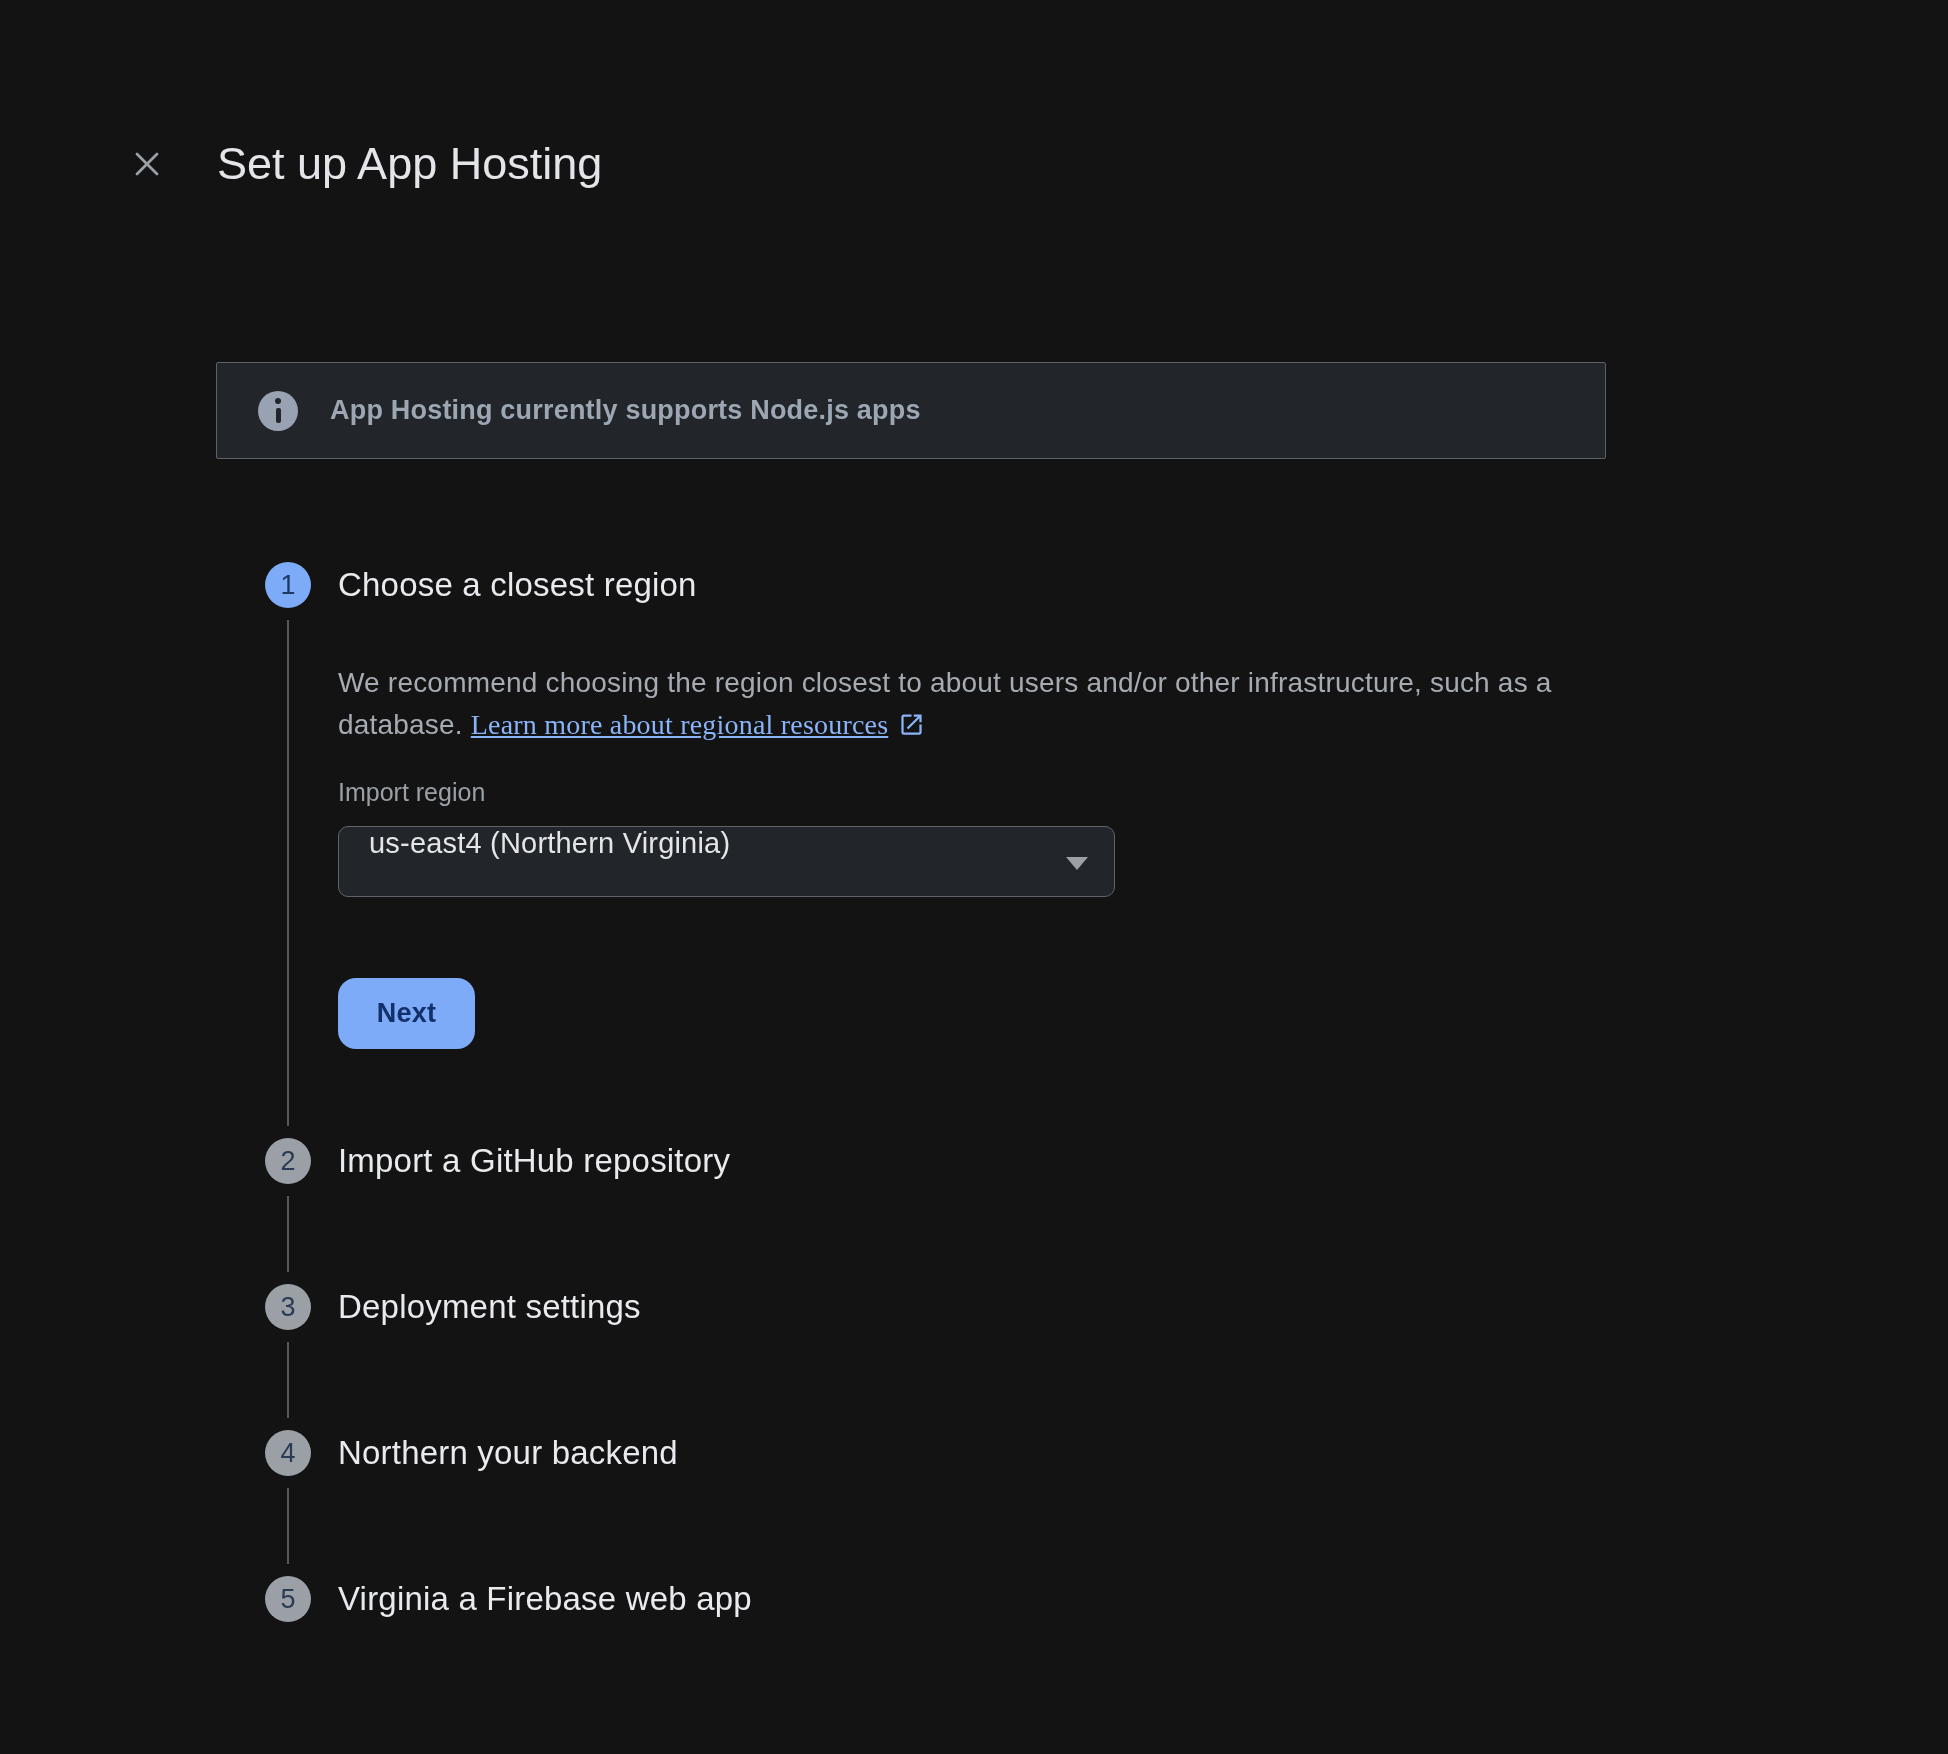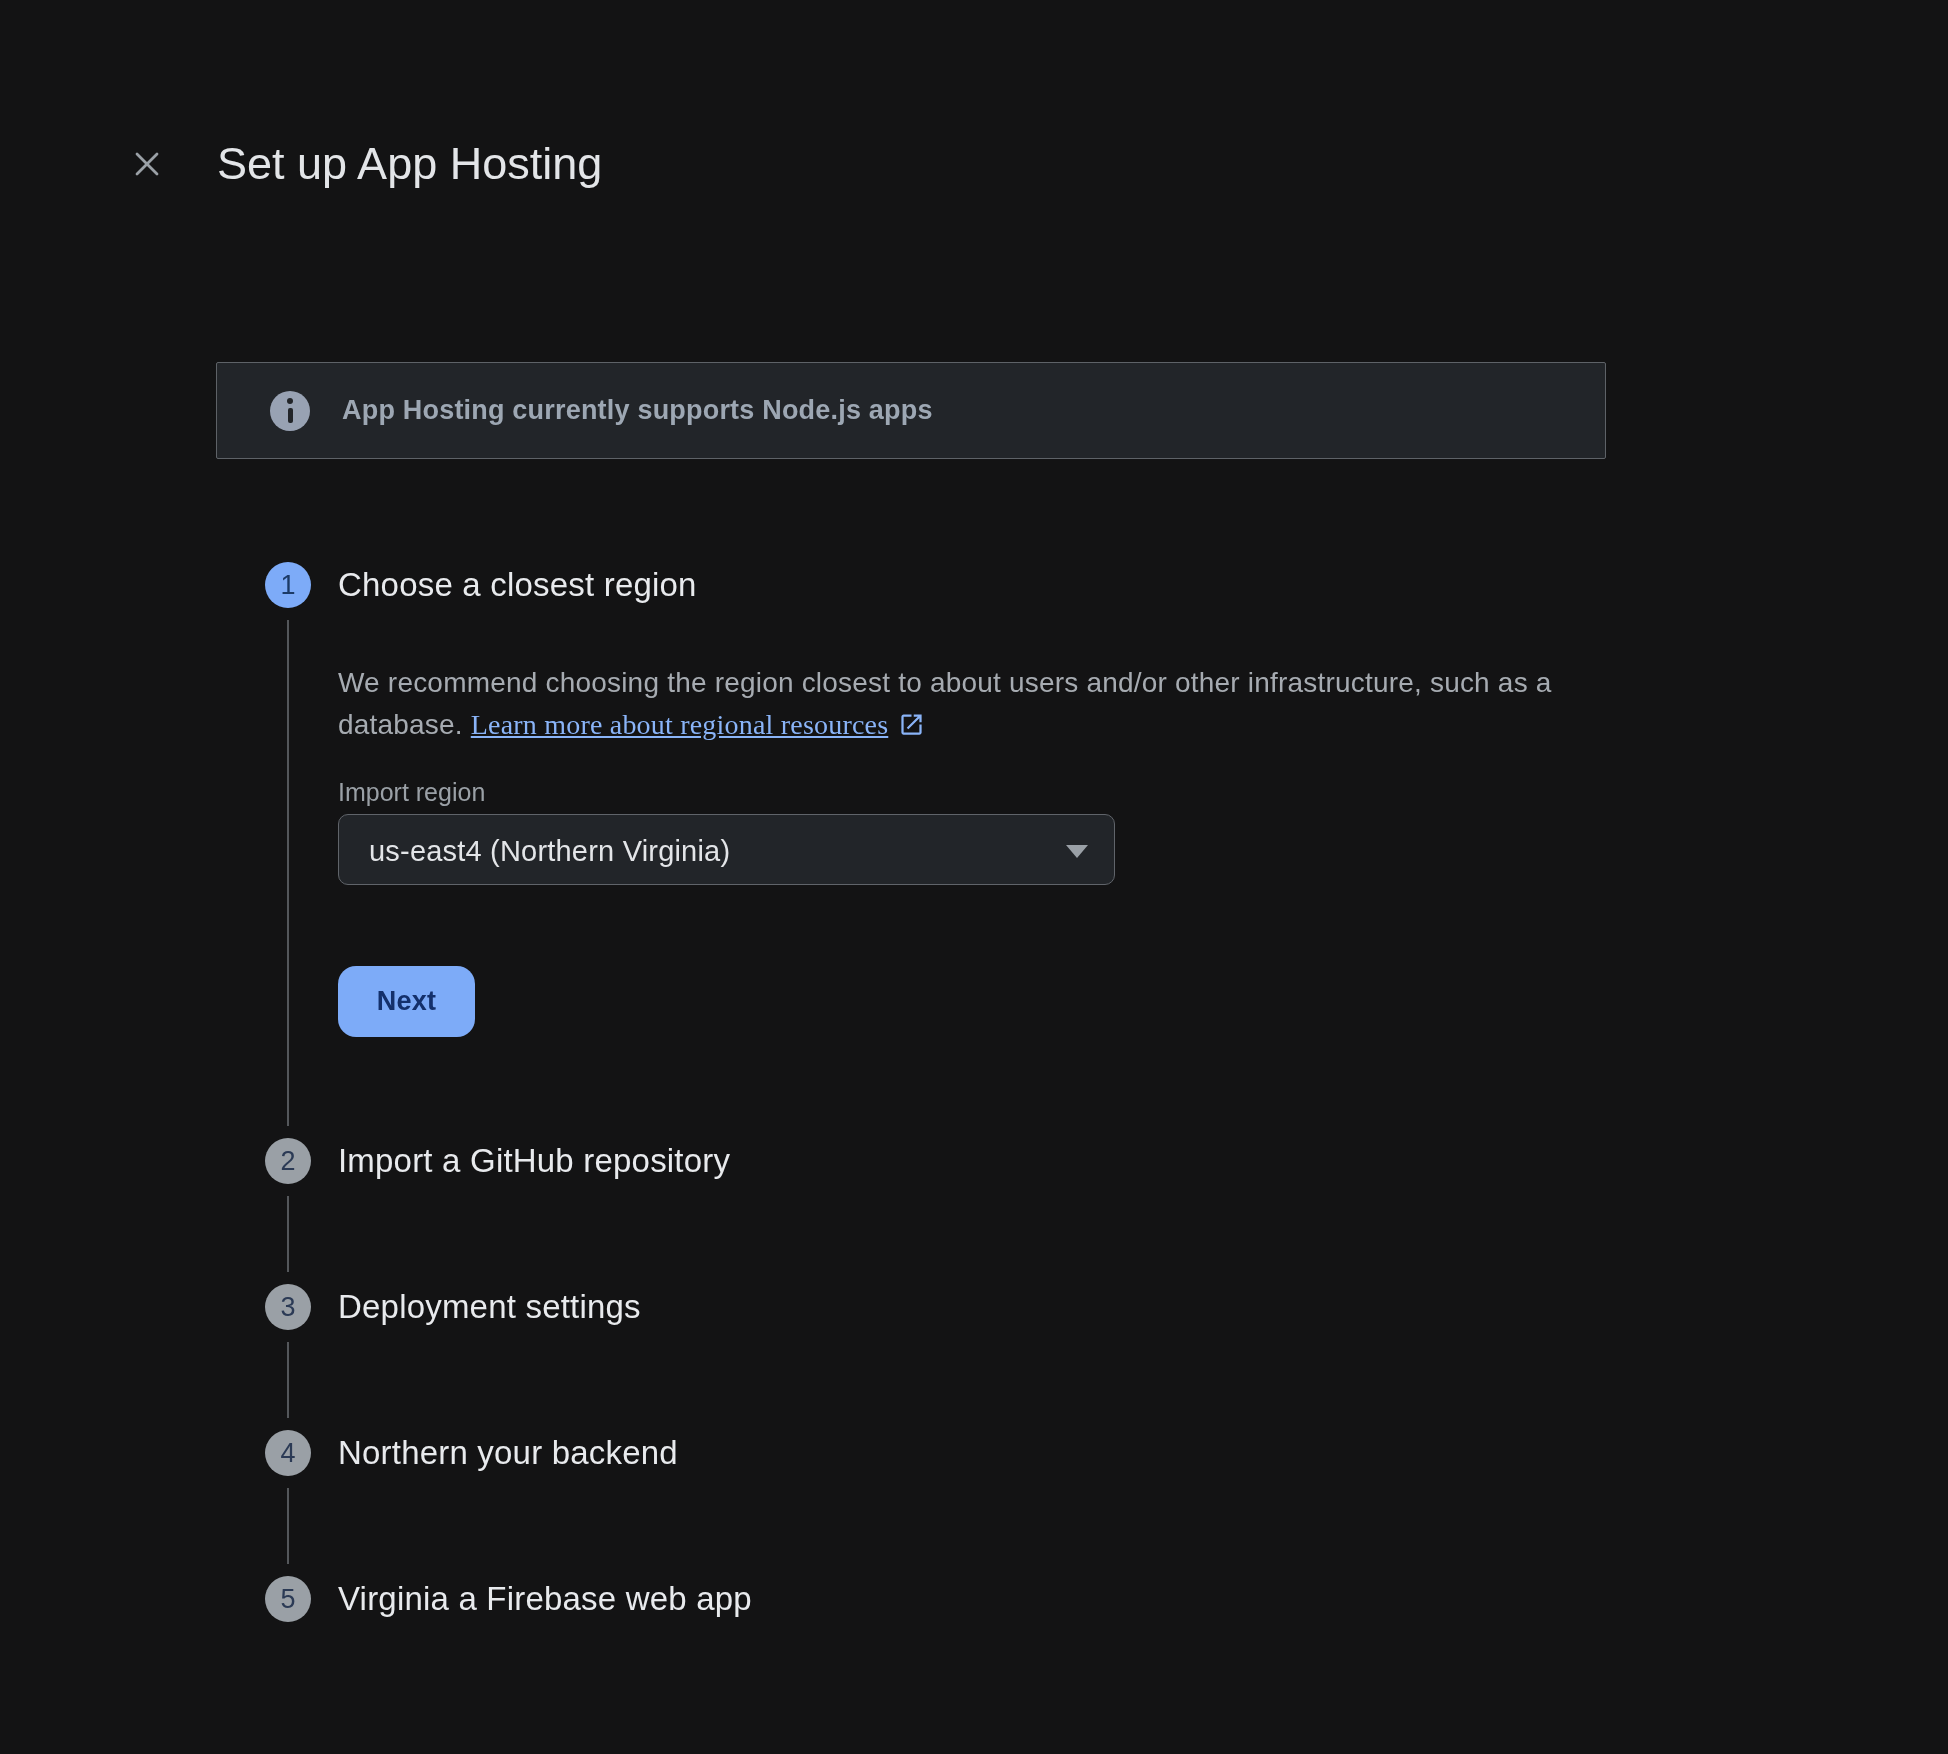--- a/index.html
+++ b/index.html
@@ -20,21 +20,21 @@
   }
   .page-title {
     margin-left:48px; font-size:45px; font-weight:500; color:#e3e5e8;
     letter-spacing:0px; line-height:52px;
   }
 
   
   .banner {
     margin:172px 0 0 216px; width:1390px; height:97px;
     background:#222529; border:1px solid #5e6267; border-radius:2px;
-    display:flex; align-items:center; padding-left:53px;
+    display:flex; align-items:center; padding-left:41px;
   }
   .info-icon {
     width:40px; height:40px; border-radius:50%; background:#98a2b3;
     position:relative; flex:0 0 auto;
   }
   .info-icon::before {          
     content:""; position:absolute; left:17px; top:7px;
     width:6px; height:6px; border-radius:50%; background:#222529;
   }
   .info-icon::after {           
@@ -66,23 +66,23 @@
   .description {
     margin-top:54px; font-size:28px; line-height:42px; color:#a6abb1;
     letter-spacing:0.2px;
   }
   .learn-link { color:#8ab4f8; text-decoration:underline; cursor:pointer;font-family:Liberation Serif, serif; }
   .ext-icon { vertical-align:-4px; margin-left:10px; }
 
   .field-label { margin-top:28px; font-size:25px; line-height:36px; color:#9aa0a6; }
 
   .select-box {
-    margin-top:4px; width:777px; height:71px;
+    margin-top:16px; width:777px; height:71px;
     background:#222529; border:1px solid #60646a; border-radius:10px;
-    display:flex; align-items:flex-end; padding:16px 30px; cursor:pointer;
+    display:flex; align-items:flex-start; padding:0 30px; cursor:pointer;
     position:relative;
   }
   .select-value { font-size:29px; color:#e3e5e8; letter-spacing:0.2px; }
   .caret-down {
     position:absolute; right:26px; top:50%; margin-top:-5px;
     width:0; height:0;
     border-left:11px solid transparent; border-right:11px solid transparent;
     border-top:13px solid #9aa0a6;
   }
 

